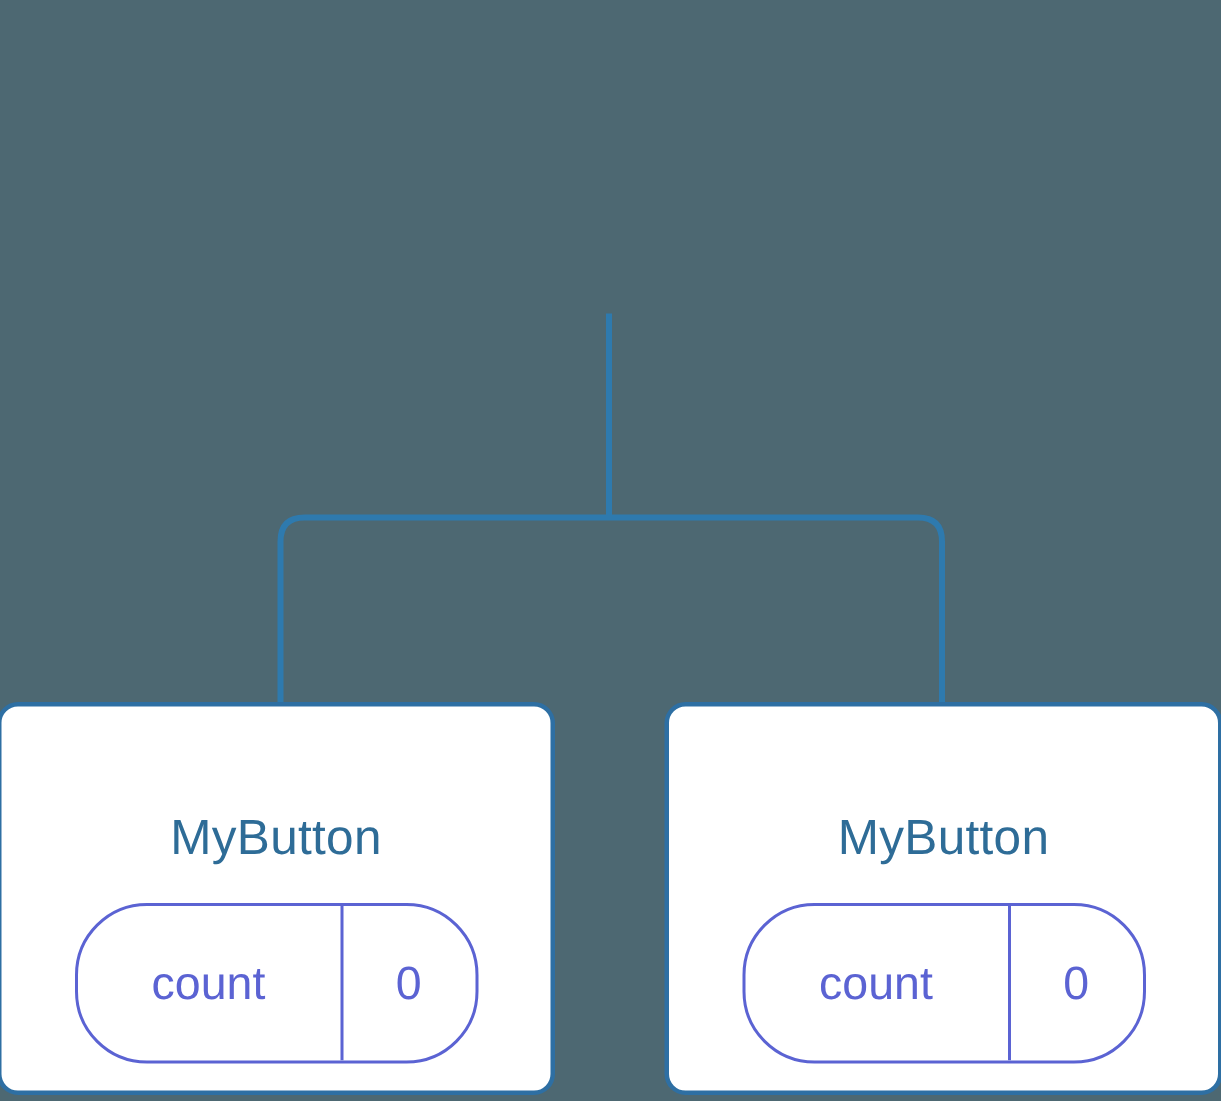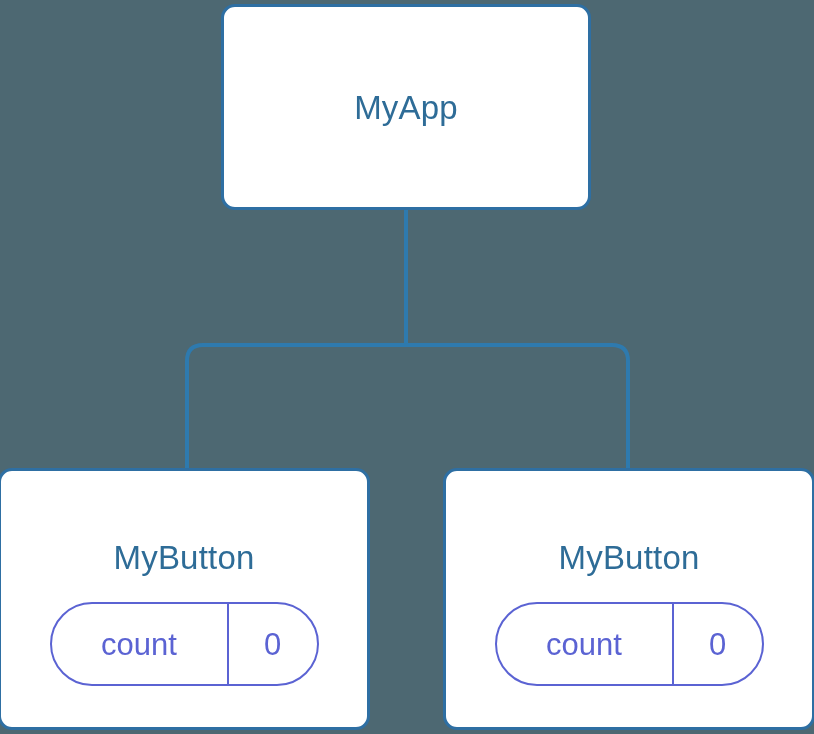--- a/index.html
+++ b/index.html
@@ -70,21 +70,21 @@
     left: 443px;
   }
   .node-child .node-title {
     margin-top: 70px;
   }
   
   .state-pill {
     margin-top: 28px;
     display: flex;
     align-items: stretch;
-    height: 84px;
+    height: 107px;
     border: 2px solid #5b63d3;
     border-radius: 48px;
     box-sizing: border-box;
     background: #ffffff;
     overflow: hidden;
   }
   .state-key {
     display: flex;
     align-items: center;
     justify-content: center;
@@ -117,23 +117,20 @@
 
   <svg id="edges" viewBox="0 0 814 734" xmlns="http://www.w3.org/2000/svg">
 
     <path d="M406,209 L406,345" fill="none" stroke="#2e7aae" stroke-width="4" stroke-linecap="butt"></path>
 
     <path d="M406,345 L203,345 Q187,345 187,361 L187,470" fill="none" stroke="#2e7aae" stroke-width="4" stroke-linecap="butt"></path>
 
     <path d="M406,345 L612,345 Q628,345 628,361 L628,470" fill="none" stroke="#2e7aae" stroke-width="4" stroke-linecap="butt"></path>
   </svg>
 
-  <div class="node" id="node-root">
-    <div class="node-title">MyApp</div>
-  </div>
 
   <div class="node node-child" id="node-child-0">
     <div class="node-title">MyButton</div>
     <div class="state-pill">
       <div class="state-key">count</div>
       <div class="state-divider"></div>
       <div class="state-val">0</div>
     </div>
   </div>
 

